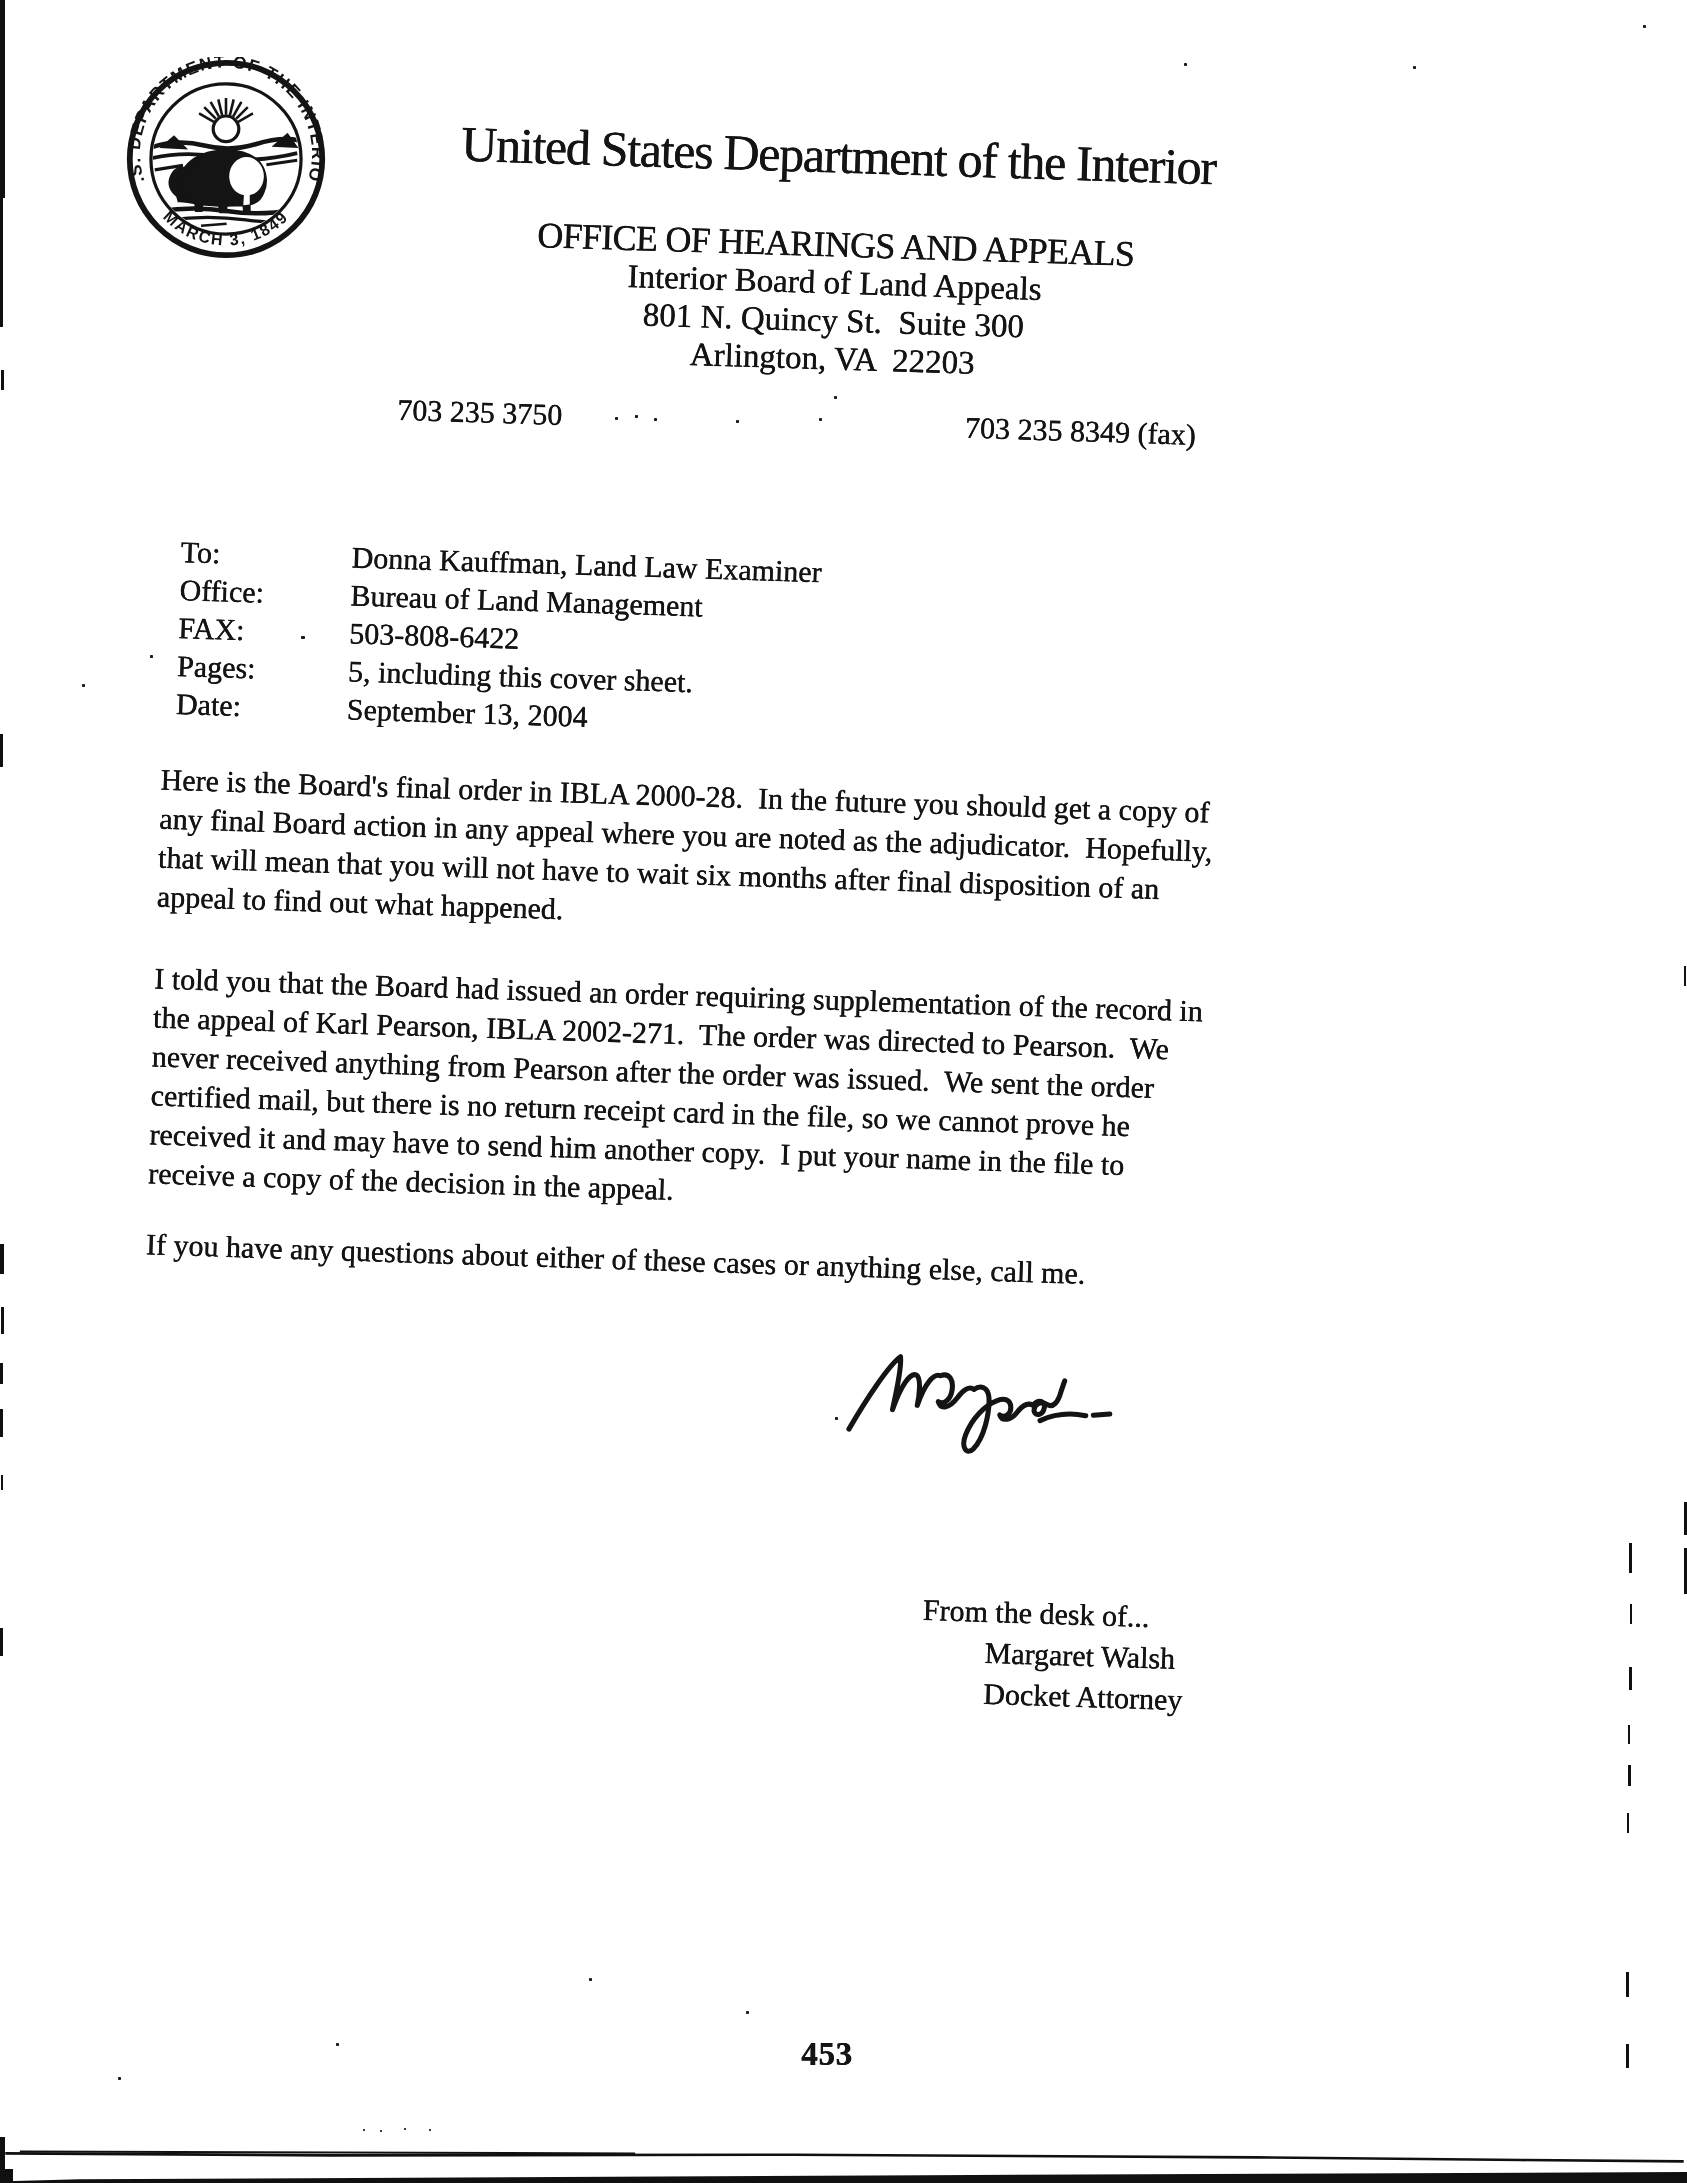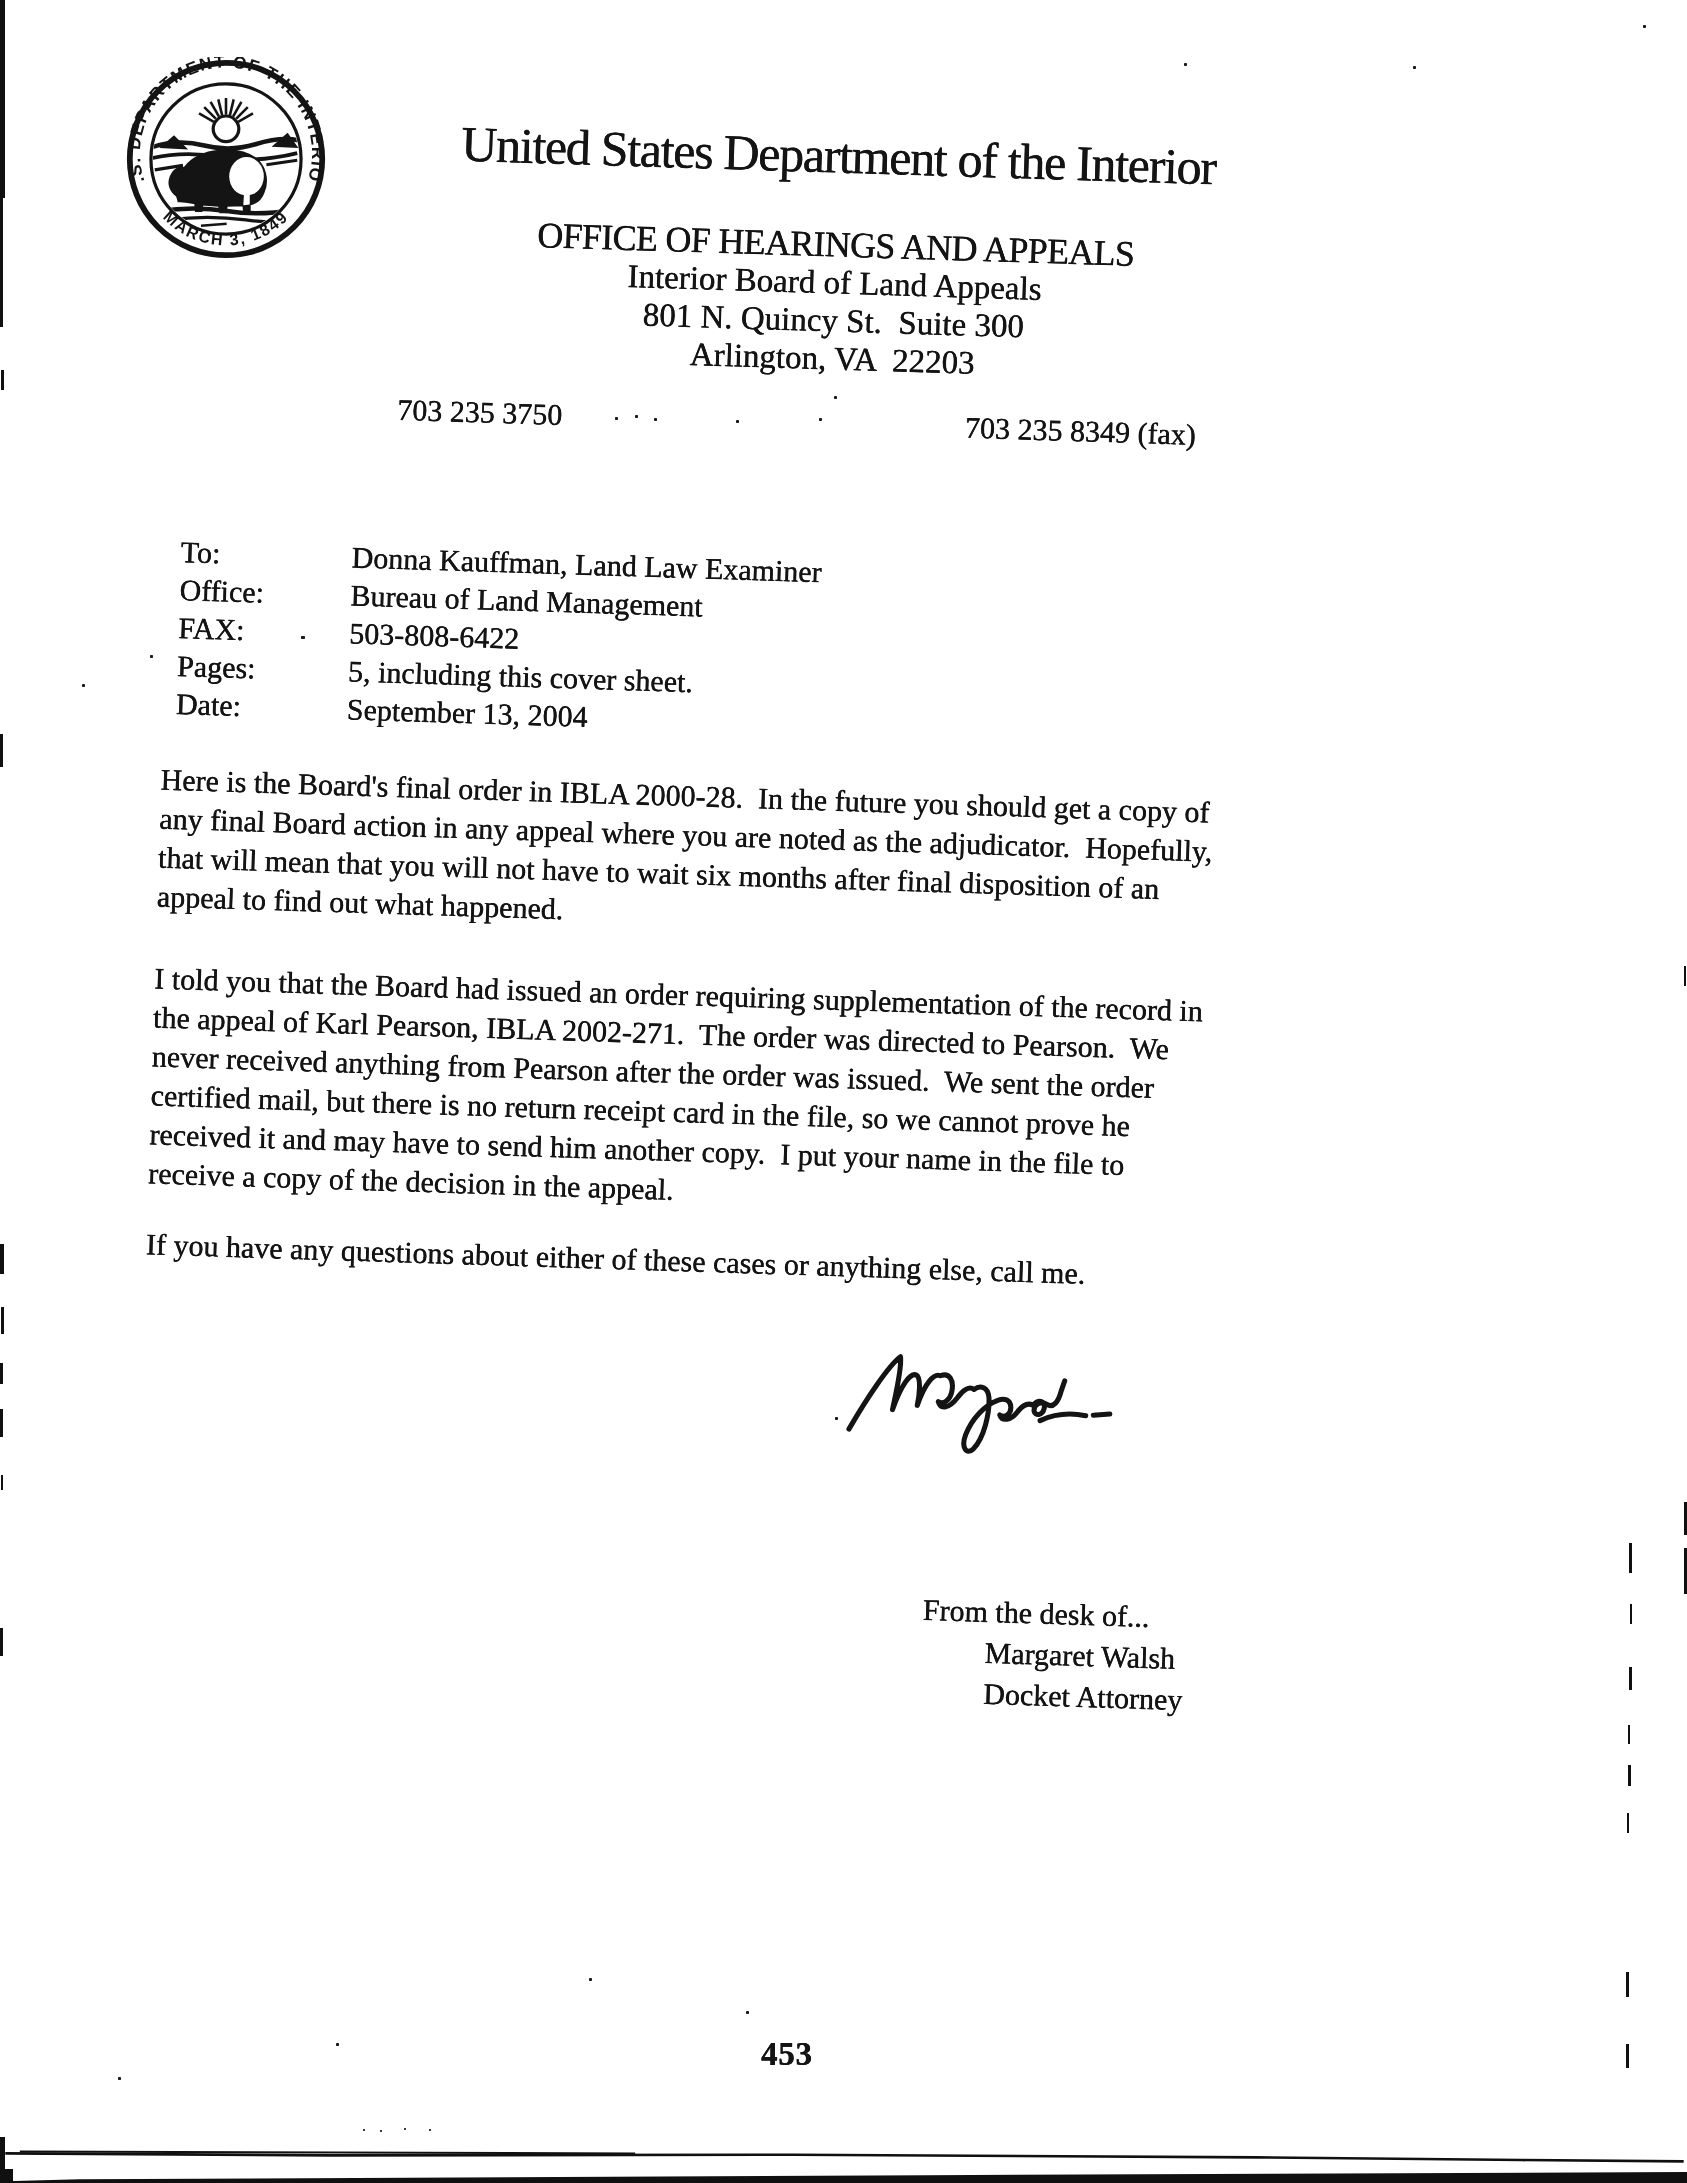--- a/index.html
+++ b/index.html
@@ -40,21 +40,21 @@
   .p2{left:185px;top:953px;}
   .p3{left:185px;top:1219px;}
 
   .signature{position:absolute;left:882px;top:1301px;width:278px;height:132px;}
 
   .from-desk{position:absolute;left:973px;top:1559px;font-size:30px;line-height:41px;}
   .fd-indent{margin-left:63px;}
   .fd-line{white-space:pre;}
 
   .page-number{
-    position:absolute;left:761px;top:2036px;width:132px;
+    position:absolute;left:761px;top:2036px;width:132px;text-align:center;
     font-size:33px;font-weight:bold;letter-spacing:0.7px;
   }
 
   .seal{position:absolute;left:124px;top:57px;width:204px;height:204px;}
 
   
   .art{position:absolute;background:#101010;}
   .speck{position:absolute;background:#1a1a1a;border-radius:0.7px;}
 </style>
 </head>

